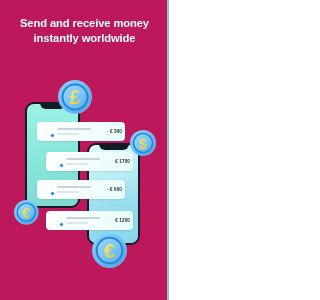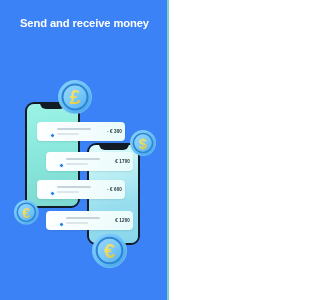--- a/index.html
+++ b/index.html
@@ -1,18 +1,18 @@
 <!DOCTYPE html>
 <html><head>
 <meta charset="utf-8">
 <style>
   html,body{margin:0;padding:0;}
   body{width:169px;height:300px;overflow:hidden;font-family:"Liberation Sans",sans-serif;
        -webkit-font-smoothing:antialiased;}
-  #stage{position:relative;width:169px;height:300px;overflow:hidden;background:#3b82f6;}
+  #stage{position:relative;width:169px;height:300px;overflow:hidden;background:#be185d;}
   .edge{position:absolute;top:0;right:0;width:2px;height:300px;background:#7fd0c7;}
   .headline{position:absolute;left:0;top:16px;width:169px;text-align:center;color:#fff;
             font-weight:bold;font-size:11.2px;line-height:15px;letter-spacing:-0.1px;}
 
   
   .phone{position:absolute;box-sizing:border-box;border:2px solid #121c26;border-radius:9px;}
   .phone .screen{position:absolute;inset:0;border-radius:7px;overflow:hidden;}
   .notch{position:absolute;left:50%;transform:translateX(-50%);top:-1px;background:#121c26;
          border-radius:0 0 6px 6px;}
 
@@ -46,20 +46,21 @@
   #coinEuroLeft text.sym{font-size:14.5px;}
   #coinEuroBottom text.sym{font-size:20px;}
 </style>
 </head>
 <body>
 
 <div id="stage">
 
   <div class="headline">
     <div>Send and receive money</div>
+    <div>instantly worldwide</div>
   </div>
 
   <div class="phone" id="phone1">
     <div class="screen"></div>
     <div class="notch"></div>
   </div>
 
   <div class="phone" id="phone2">
     <div class="screen"></div>
     <div class="notch"></div>

